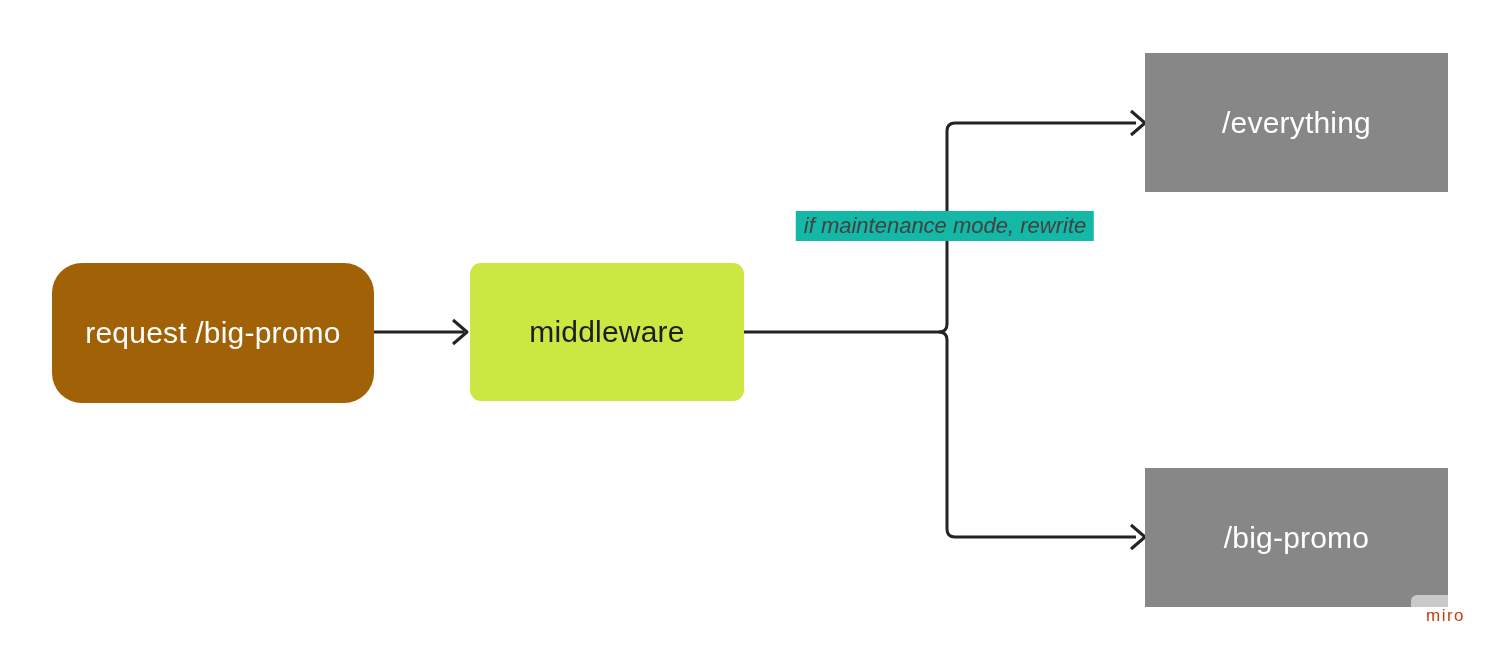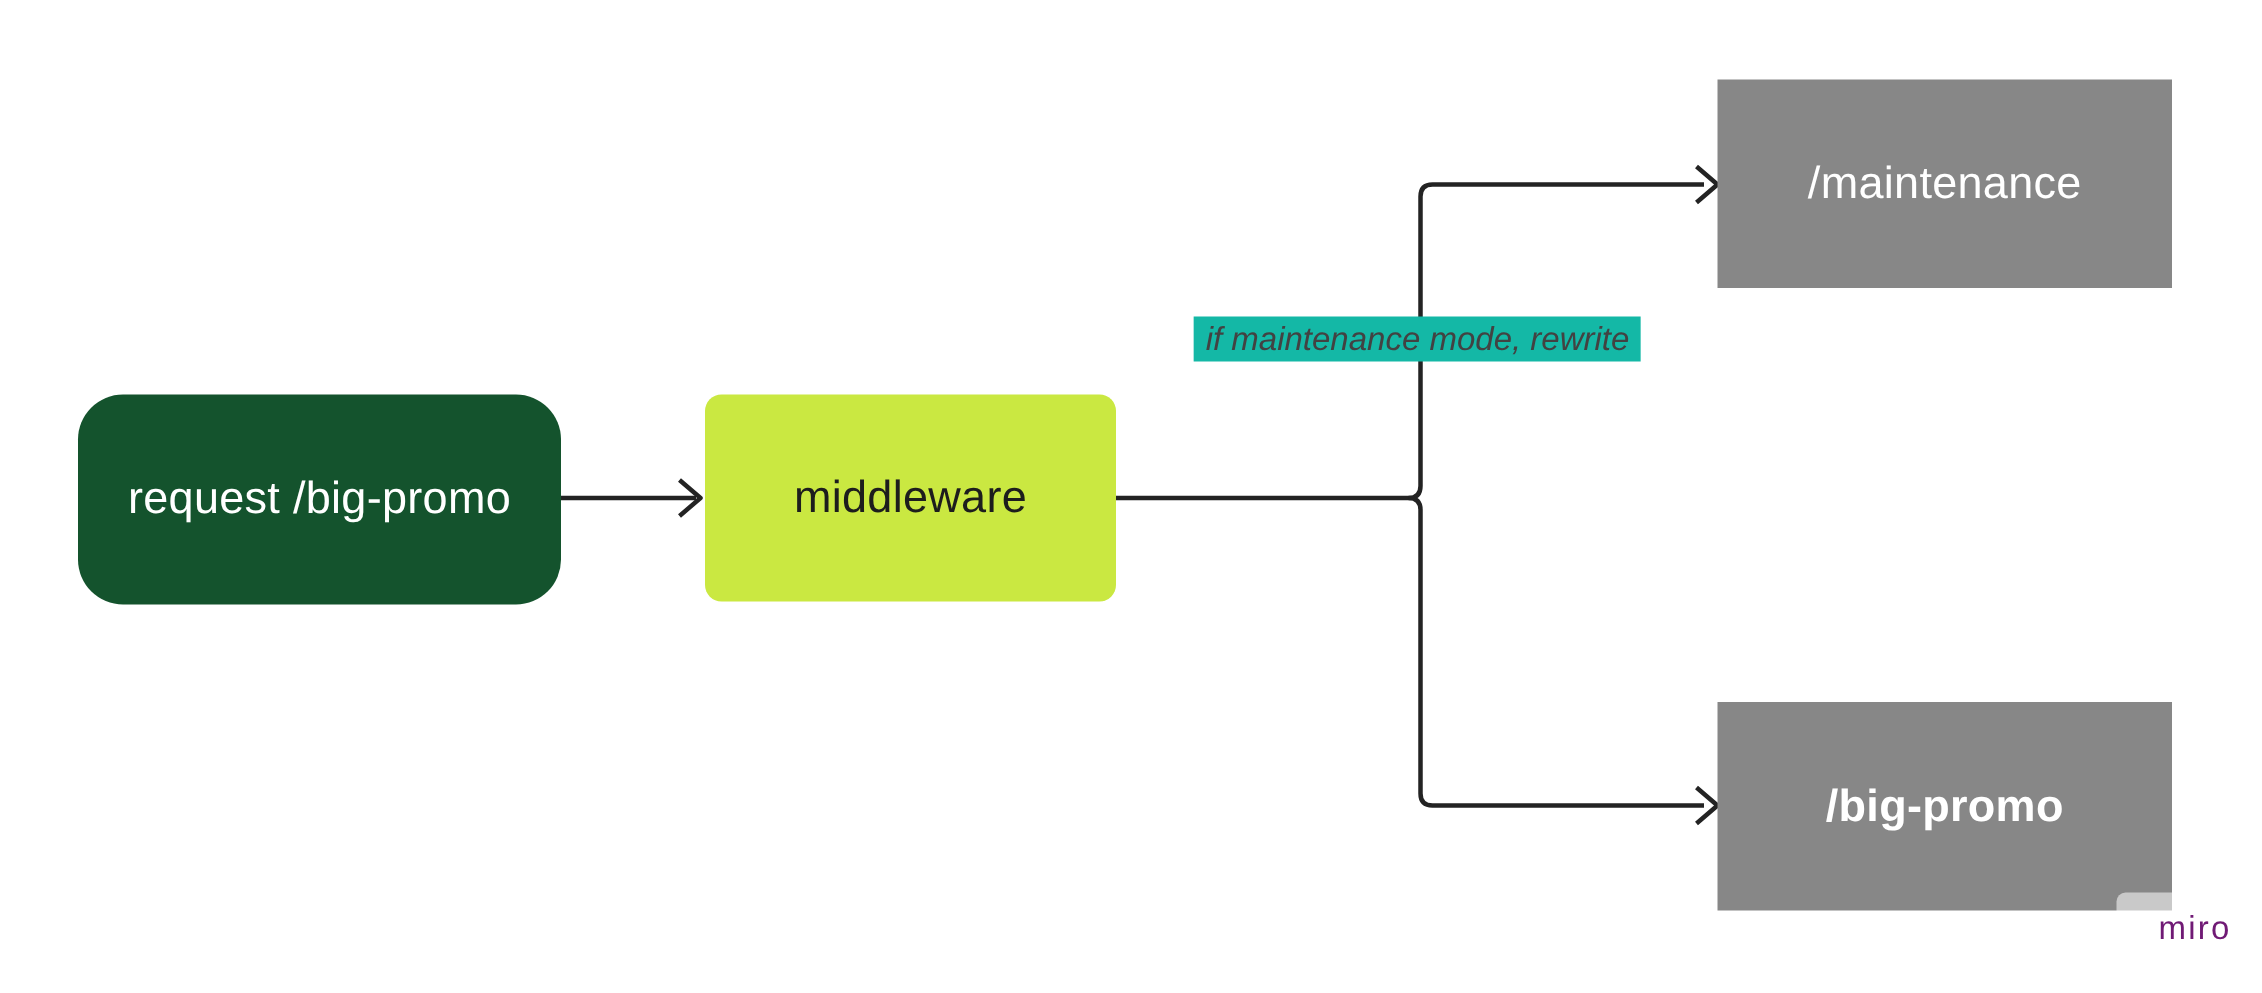--- a/index.html
+++ b/index.html
@@ -37,21 +37,21 @@
     justify-content: center;
     font-size: 30px;
     letter-spacing: 0.2px;
     text-align: center;
   }
   .node-request {
     left: 52px;
     top: 263px;
     width: 322px;
     height: 140px;
-    background: #14532d;
+    background: #a16207;
     color: #ffffff;
     border-radius: 30px;
   }
   .node-middleware {
     left: 470px;
     top: 263px;
     width: 274px;
     height: 138px;
     background: #cae841;
     color: #1d1d1d;
@@ -65,21 +65,20 @@
     background: #878787;
     color: #ffffff;
   }
   .node-bigpromo {
     left: 1145px;
     top: 468px;
     width: 303px;
     height: 139px;
     background: #878787;
     color: #ffffff;
-    font-weight: bold;
   }
   .edge-label {
     position: absolute;
     left: 945px;
     transform: translateX(-50%);
     background: #14b8a6;
     padding: 1px 8px;
     font-size: 22px;
     color: #424242;
     white-space: nowrap;
@@ -94,24 +93,23 @@
     top: 595px;
     width: 80px;
     height: 48px;
     background: rgba(255, 255, 255, 0.55);
     border-radius: 6px;
   }
   .watermark {
     position: absolute;
     left: 1426px;
     top: 606px;
-    font-size: 22px;
+    font-size: 17px;
     letter-spacing: 1.5px;
-    color: #701a75;
-    margin-left: 13px;
+    color: #c2410c;
   }
 </style>
 </head>
 <body>
 
 <div class="canvas">
 
   <svg class="connectors" viewBox="0 0 1508 662" xmlns="http://www.w3.org/2000/svg">
 
     <path d="M 374 332 H 464"></path>
@@ -126,21 +124,21 @@
 
   <div class="node node-request">
     <span>request /big-promo</span>
   </div>
 
   <div class="node node-middleware">
     <span>middleware</span>
   </div>
 
   <div class="node node-maintenance">
-    <span>/maintenance</span>
+    <span>/everything</span>
   </div>
 
   <div class="node node-bigpromo">
     <span>/big-promo</span>
   </div>
 
   <div class="edge-label edge-label-top">if maintenance mode, rewrite</div>
 
 
   <div class="watermark-backdrop"></div>

